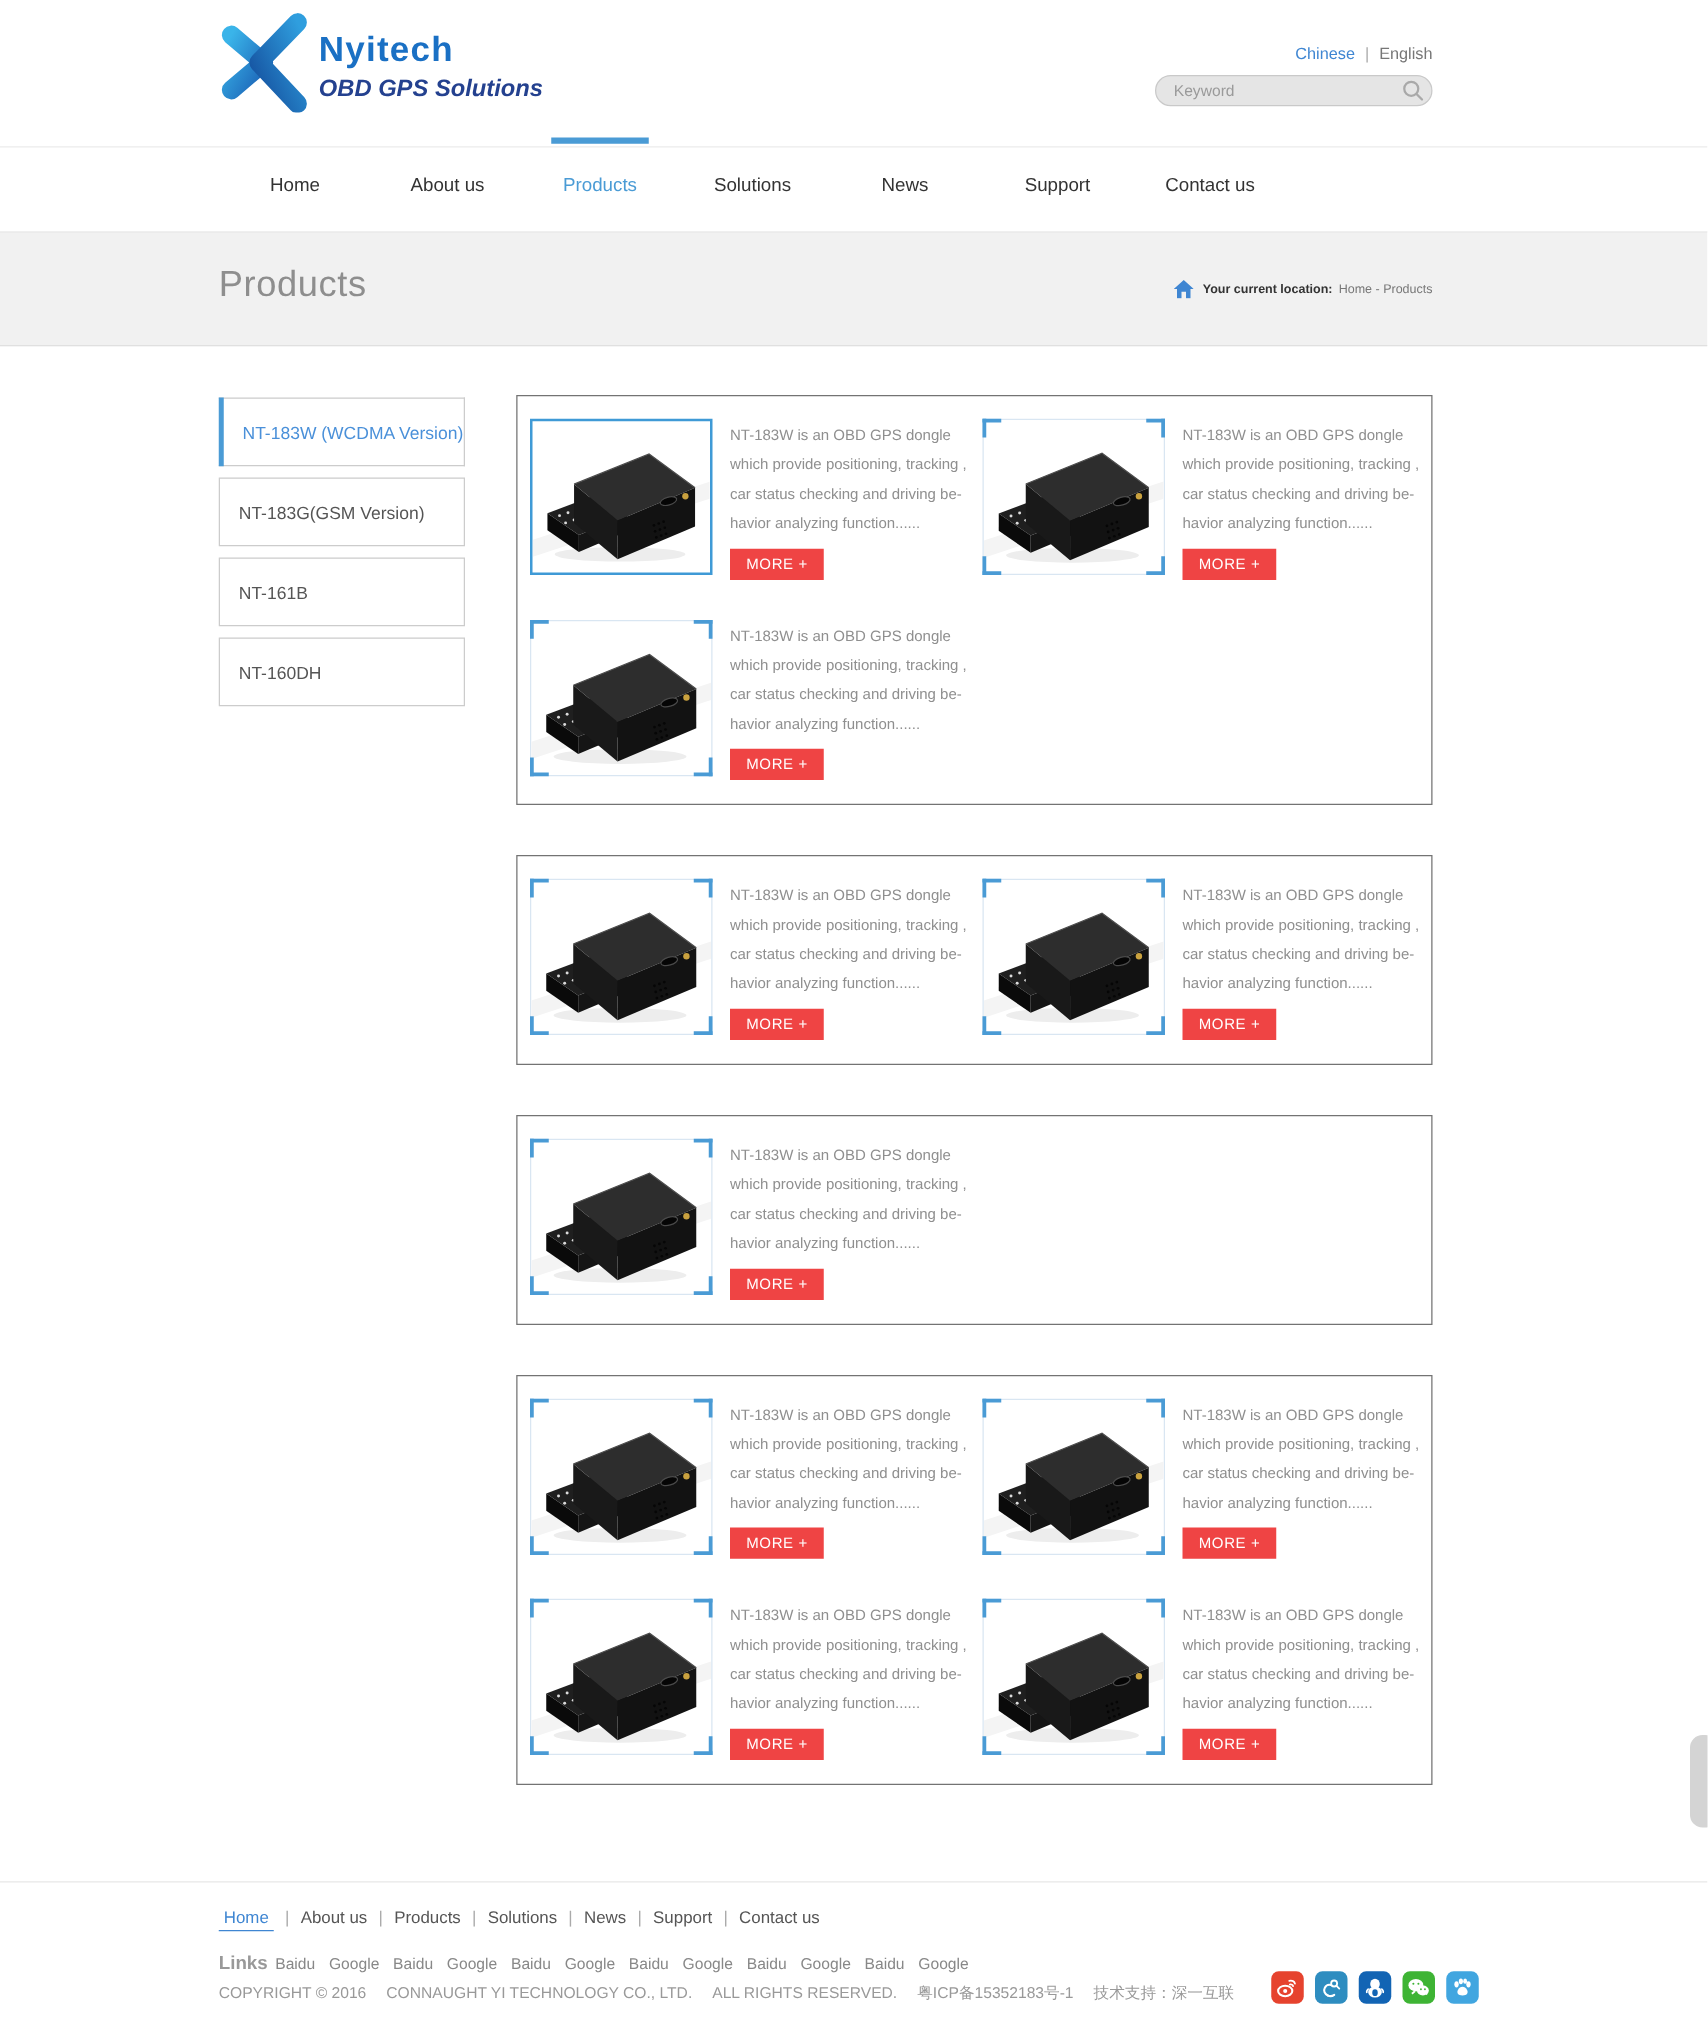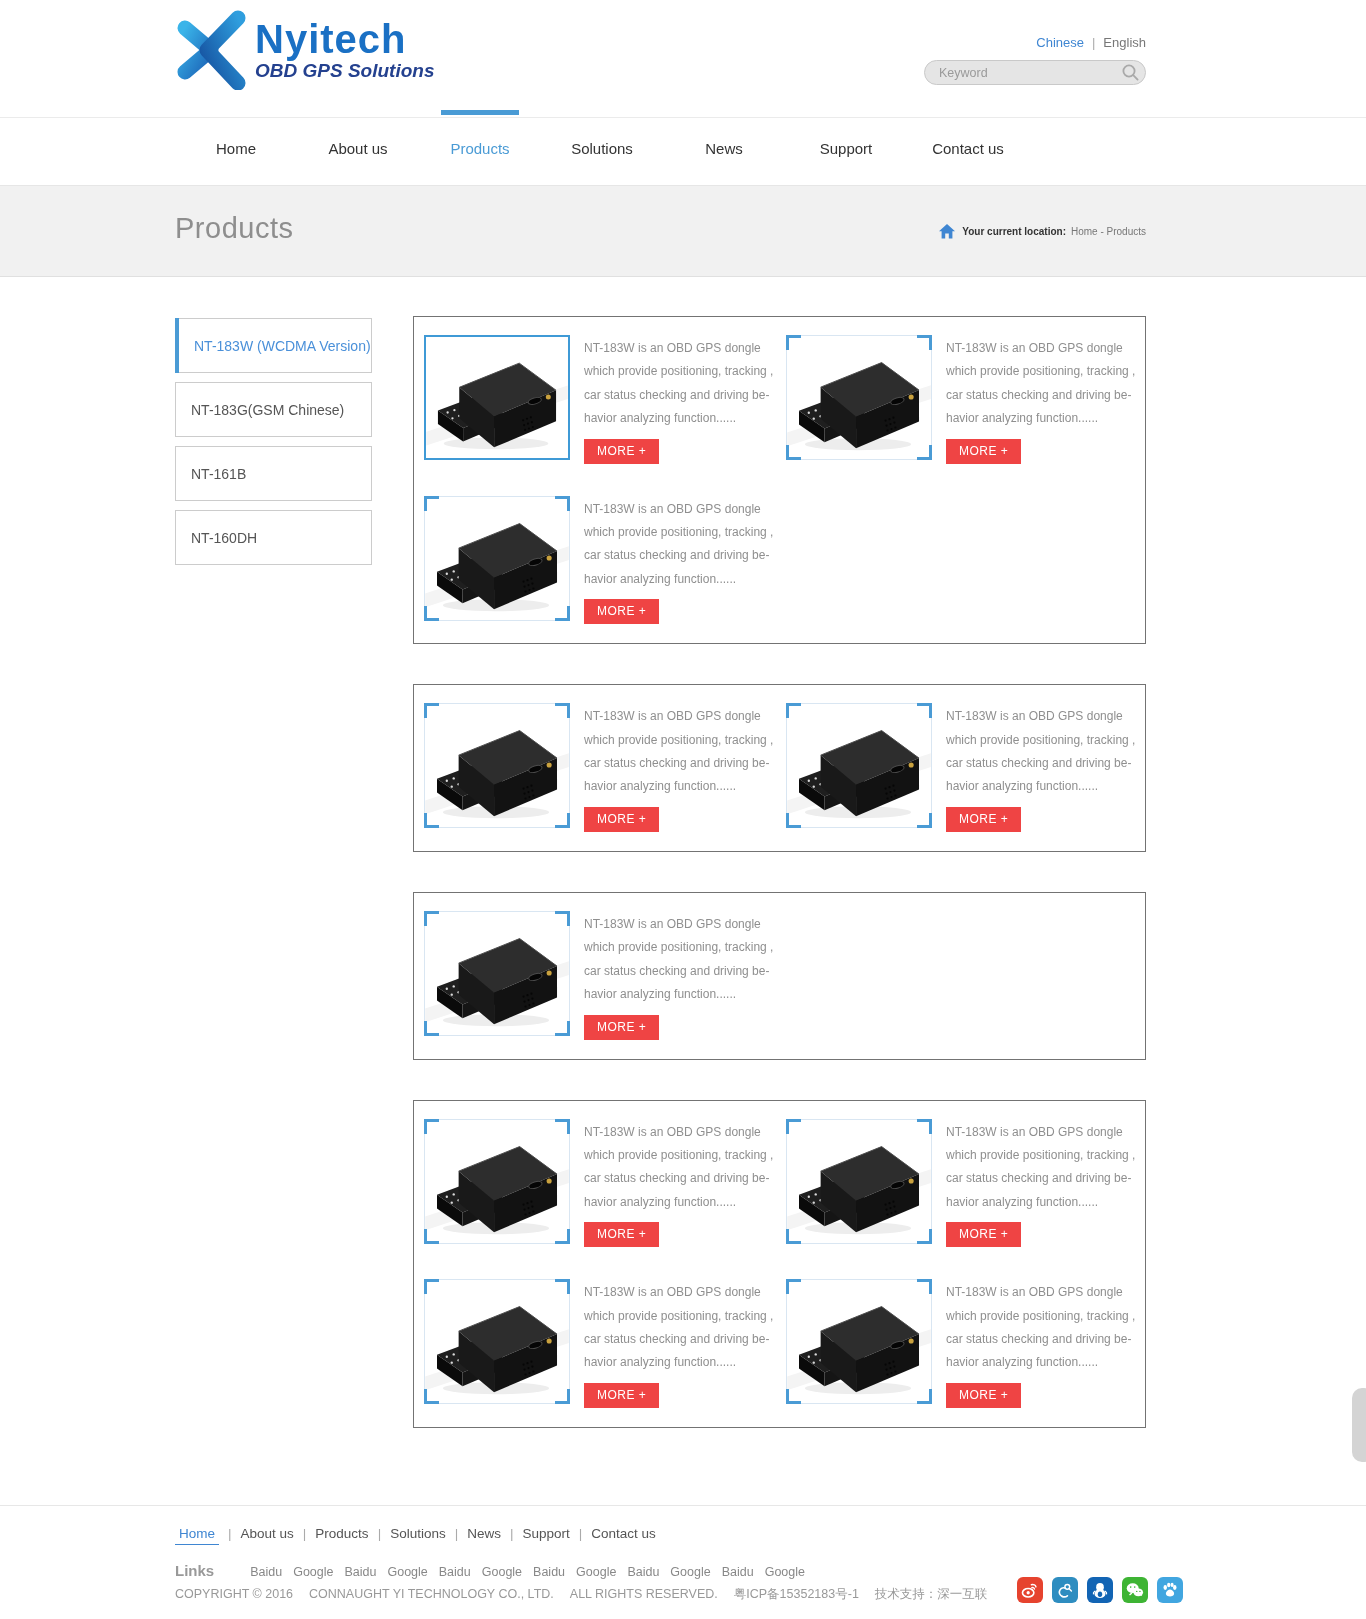--- a/index.html
+++ b/index.html
@@ -8,21 +8,21 @@
     width:1366px; height:1619px; position:relative; overflow:hidden;
     background:#fff; font-family:"Liberation Sans", sans-serif; color:#333;
   }
   .inner { width:971px; margin-left:175px; position:relative; }
 
   
   .topbar { height:110px; background:#fff; }
   .topbar .inner { height:110px; }
   .logo { position:absolute; left:0; top:10px; display:flex; align-items:center; cursor:pointer; }
   .logo-text { margin-left:4px; }
-  .logo-title { font-size:40px; font-weight:bold; color:#1a70c4; letter-spacing:1px; line-height:34px; }
+  .logo-title { font-size:28px; font-weight:bold; color:#1a70c4; letter-spacing:1px; line-height:34px; }
   .logo-tagline { font-size:19px; font-weight:bold; font-style:italic; color:#24418f; margin-top:4px; }
   .lang { position:absolute; right:0; top:35px; font-size:13px; color:#888; }
   .lang a { text-decoration:none; cursor:pointer; }
   .lang .lang-cn { color:#3f86d2;margin-left:44px; }
   .lang .lang-sep { margin:0 8px; color:#aaa; }
   .lang .lang-en { color:#777; }
   .searchbox { position:absolute; right:0; top:60px; width:222px; height:25px;
     border:1px solid #c9c9c9; border-radius:13px; background:#e5e5e5; display:flex; align-items:center; }
   .searchbox input { border:none; outline:none; background:transparent; flex:1;
     padding:0 4px 0 14px; font-size:12.5px; color:#555; font-family:"Liberation Sans",sans-serif; }
@@ -74,21 +74,21 @@
     padding:5px 13px 6px; letter-spacing:0.5px; cursor:pointer; text-decoration:none; }
 
   
   .footer { border-top:1px solid #e7e7e7; background:#fff; height:114px; }
   .footer .inner { padding-top:20px; height:100%; }
   .f-nav { font-size:13.5px; color:#555; }
   .f-nav a { color:#555; text-decoration:none; cursor:pointer; }
   .f-nav a.active { color:#3f86d2; border-bottom:1px solid #3f86d2; padding:0 4px 3px; }
   .f-nav .sep { color:#aaa; margin:0 9px; }
   .links-row { margin-top:21px; font-size:12.5px; color:#888; display:flex; align-items:baseline; }
-  .links-label { font-size:15px; font-weight:bold; color:#999; margin-right:36px; }
+  .links-label { font-size:15px; font-weight:bold; color:#999; margin-right:6px; }
   .links-row a { color:#888; text-decoration:none; margin-right:11px; cursor:pointer; }
   .copyright { margin-top:7px; font-size:12.5px; color:#999; }
   .copyright span { margin-right:16px; }
   .social { position:absolute; right:-37px; top:71px; display:flex; }
   .social .sico { width:26px; height:26px; border-radius:6px; margin-left:9px; cursor:pointer;
     display:flex; align-items:center; justify-content:center; }
   .social svg { width:22px; height:22px; }
 
   .float-widget { position:absolute; left:1352px; top:1388px; width:22px; height:74px;
     background:#d4d4d4; border-radius:10px; cursor:pointer; }
@@ -159,21 +159,21 @@
       </span>
       <b>Your current location:</b>
       <span>Home - Products</span>
     </div>
   </div>
 </div>
 
 <div class="content">
   <aside class="sidebar" id="sidebar">
       <div class="side-item active">NT-183W (WCDMA Version)</div>
-      <div class="side-item">NT-183G(GSM Chinese)</div>
+      <div class="side-item">NT-183G(GSM Version)</div>
       <div class="side-item">NT-161B</div>
       <div class="side-item">NT-160DH</div>
     </aside>
   <main class="main" id="product-groups">
       <div class="pgroup">
   <div class="product-item">
     <div class="img-frame solid">
       <svg class="dongle" viewBox="0 0 146 125">
         <polygon points="0,98 146,50 146,64 0,112" fill="#f4f4f4"></polygon>
         <ellipse cx="72" cy="110" rx="54" ry="6" fill="#ededed"></ellipse>

